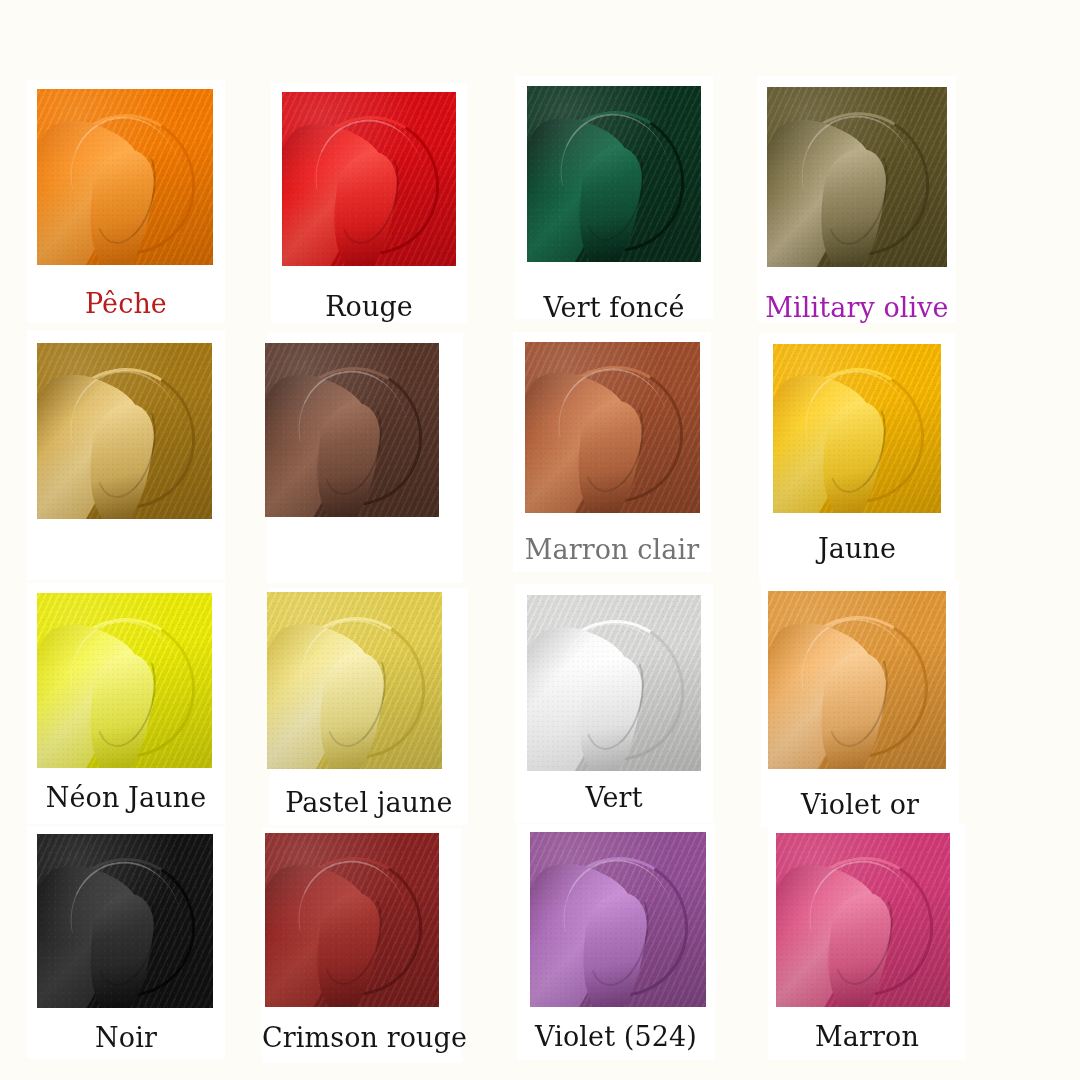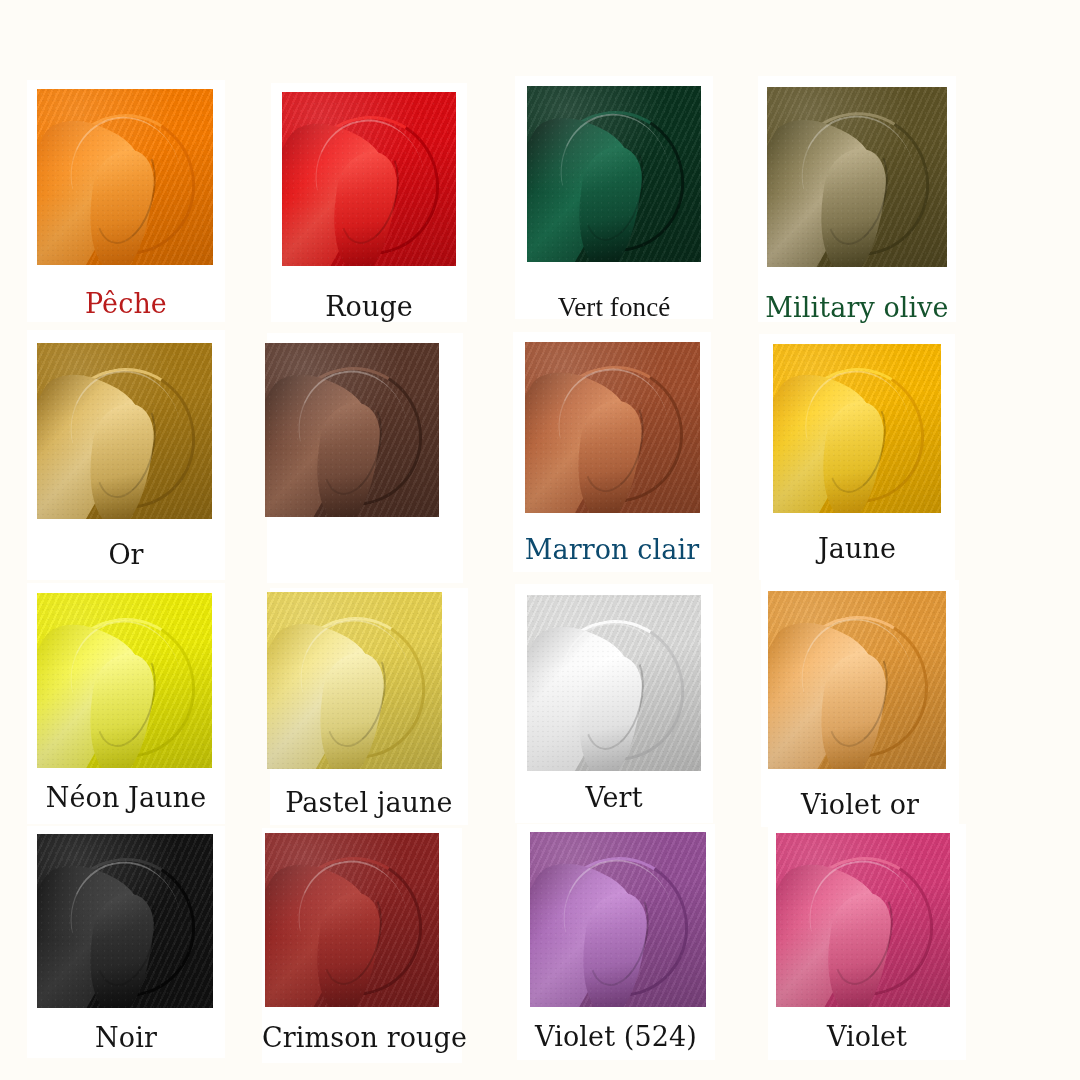--- a/index.html
+++ b/index.html
@@ -196,53 +196,52 @@
           <div class="loop-ring" style="border-color: rgb(18, 84, 58) rgb(4, 28, 17) rgb(4, 28, 17) rgb(28, 113, 80);"></div>
           <div class="band" style="background: linear-gradient(102deg, rgb(4, 28, 17) 0%, rgb(18, 84, 58) 36%, rgb(28, 113, 80) 62%, rgb(18, 84, 58) 100%);"></div>
           <div class="tongue" style="background: linear-gradient(160deg, rgb(28, 113, 80) 0%, rgb(18, 84, 58) 58%, rgb(4, 28, 17) 100%);"></div>
           <div class="fold-hi"></div>
           <div class="crease"></div>
           <div class="grain"></div>
         </div>
         <div class="vign"></div>
       </div>
     </div>
-    <div class="swatch-label" style="top: 292px; left: 515px; width: 198px; right: auto; color: rgb(21, 21, 21); font-family: Liberation Serif, serif;">Vert foncé</div>
+    <div class="swatch-label" style="top: 292px; left: 515px; width: 198px; right: auto; color: rgb(21, 21, 21);">Vert foncé</div>
     <div class="swatch-card" style="left: 758px; top: 76px; width: 198px; height: 246px; background: rgb(255, 255, 255);"></div>
     <div class="swatch-photo" style="left: 767px; top: 87px; width: 180px; height: 180px;">
       <div class="photo-inner" style="background: rgb(95, 84, 39);">
         <div class="tex"></div>
         <div class="strap-wrap">
           <div class="loop-ring" style="border-color: rgb(142, 130, 88) rgb(74, 66, 28) rgb(74, 66, 28) rgb(189, 176, 139);"></div>
           <div class="band" style="background: linear-gradient(102deg, rgb(74, 66, 28) 0%, rgb(142, 130, 88) 36%, rgb(189, 176, 139) 62%, rgb(142, 130, 88) 100%);"></div>
           <div class="tongue" style="background: linear-gradient(160deg, rgb(189, 176, 139) 0%, rgb(142, 130, 88) 58%, rgb(74, 66, 28) 100%);"></div>
           <div class="fold-hi"></div>
           <div class="crease"></div>
           <div class="grain"></div>
         </div>
         <div class="vign"></div>
       </div>
     </div>
-    <div class="swatch-label" style="top: 292px; left: 758px; width: 198px; right: auto; color: #14532d;">Military olive</div>
+    <div class="swatch-label" style="top: 292px; left: 758px; width: 198px; right: auto; color: #a21caf;">Military olive</div>
     <div class="swatch-card" style="left: 27px; top: 330px; width: 198px; height: 250px; background: rgb(255, 255, 255);"></div>
     <div class="swatch-photo" style="left: 37px; top: 343px; width: 175px; height: 176px;">
       <div class="photo-inner" style="background: rgb(166, 122, 22);">
         <div class="tex"></div>
         <div class="strap-wrap">
           <div class="loop-ring" style="border-color: rgb(223, 187, 99) rgb(139, 100, 16) rgb(139, 100, 16) rgb(240, 213, 144);"></div>
           <div class="band" style="background: linear-gradient(102deg, rgb(139, 100, 16) 0%, rgb(223, 187, 99) 36%, rgb(240, 213, 144) 62%, rgb(223, 187, 99) 100%);"></div>
           <div class="tongue" style="background: linear-gradient(160deg, rgb(240, 213, 144) 0%, rgb(223, 187, 99) 58%, rgb(139, 100, 16) 100%);"></div>
           <div class="fold-hi"></div>
           <div class="crease"></div>
           <div class="grain"></div>
         </div>
         <div class="vign"></div>
       </div>
     </div>
-    <div class="swatch-label" style="top: 539px; left: 27px; width: 198px; right: auto; color: rgb(21, 21, 21);">Or</div>
     <div class="swatch-card" style="left: 267px; top: 333px; width: 196px; height: 250px; background: rgb(255, 255, 255);"></div>
     <div class="swatch-photo" style="left: 265px; top: 343px; width: 174px; height: 174px;">
       <div class="photo-inner" style="background: rgb(90, 55, 42);">
         <div class="tex"></div>
         <div class="strap-wrap">
           <div class="loop-ring" style="border-color: rgb(125, 82, 64) rgb(64, 37, 27) rgb(64, 37, 27) rgb(156, 108, 85);"></div>
           <div class="band" style="background: linear-gradient(102deg, rgb(64, 37, 27) 0%, rgb(125, 82, 64) 36%, rgb(156, 108, 85) 62%, rgb(125, 82, 64) 100%);"></div>
           <div class="tongue" style="background: linear-gradient(160deg, rgb(156, 108, 85) 0%, rgb(125, 82, 64) 58%, rgb(64, 37, 27) 100%);"></div>
           <div class="fold-hi"></div>
           <div class="crease"></div>
@@ -259,21 +258,21 @@
           <div class="loop-ring" style="border-color: rgb(191, 108, 67) rgb(126, 58, 30) rgb(126, 58, 30) rgb(217, 140, 94);"></div>
           <div class="band" style="background: linear-gradient(102deg, rgb(126, 58, 30) 0%, rgb(191, 108, 67) 36%, rgb(217, 140, 94) 62%, rgb(191, 108, 67) 100%);"></div>
           <div class="tongue" style="background: linear-gradient(160deg, rgb(217, 140, 94) 0%, rgb(191, 108, 67) 58%, rgb(126, 58, 30) 100%);"></div>
           <div class="fold-hi"></div>
           <div class="crease"></div>
           <div class="grain"></div>
         </div>
         <div class="vign"></div>
       </div>
     </div>
-    <div class="swatch-label" style="top: 534px; left: 513px; width: 198px; right: auto; color: #0c4a6e;">Marron clair</div>
+    <div class="swatch-label" style="top: 534px; left: 513px; width: 198px; right: auto; color: #737373;">Marron clair</div>
     <div class="swatch-card" style="left: 759px; top: 334px; width: 196px; height: 246px; background: rgb(255, 255, 255);"></div>
     <div class="swatch-photo" style="left: 773px; top: 344px; width: 168px; height: 169px;">
       <div class="photo-inner" style="background: rgb(251, 185, 0);">
         <div class="tex"></div>
         <div class="strap-wrap">
           <div class="loop-ring" style="border-color: rgb(254, 211, 44) rgb(224, 159, 0) rgb(224, 159, 0) rgb(255, 225, 95);"></div>
           <div class="band" style="background: linear-gradient(102deg, rgb(224, 159, 0) 0%, rgb(254, 211, 44) 36%, rgb(255, 225, 95) 62%, rgb(254, 211, 44) 100%);"></div>
           <div class="tongue" style="background: linear-gradient(160deg, rgb(255, 225, 95) 0%, rgb(254, 211, 44) 58%, rgb(224, 159, 0) 100%);"></div>
           <div class="fold-hi"></div>
           <div class="crease"></div>
@@ -404,14 +403,14 @@
           <div class="loop-ring" style="border-color: rgb(228, 96, 141) rgb(178, 42, 95) rgb(178, 42, 95) rgb(239, 134, 169);"></div>
           <div class="band" style="background: linear-gradient(102deg, rgb(178, 42, 95) 0%, rgb(228, 96, 141) 36%, rgb(239, 134, 169) 62%, rgb(228, 96, 141) 100%);"></div>
           <div class="tongue" style="background: linear-gradient(160deg, rgb(239, 134, 169) 0%, rgb(228, 96, 141) 58%, rgb(178, 42, 95) 100%);"></div>
           <div class="fold-hi"></div>
           <div class="crease"></div>
           <div class="grain"></div>
         </div>
         <div class="vign"></div>
       </div>
     </div>
-    <div class="swatch-label" style="top: 1021px; left: 768px; width: 198px; right: auto; color: rgb(21, 21, 21);">Violet</div>
+    <div class="swatch-label" style="top: 1021px; left: 768px; width: 198px; right: auto; color: rgb(21, 21, 21);">Marron</div>
   </div>
 
 </body></html>

